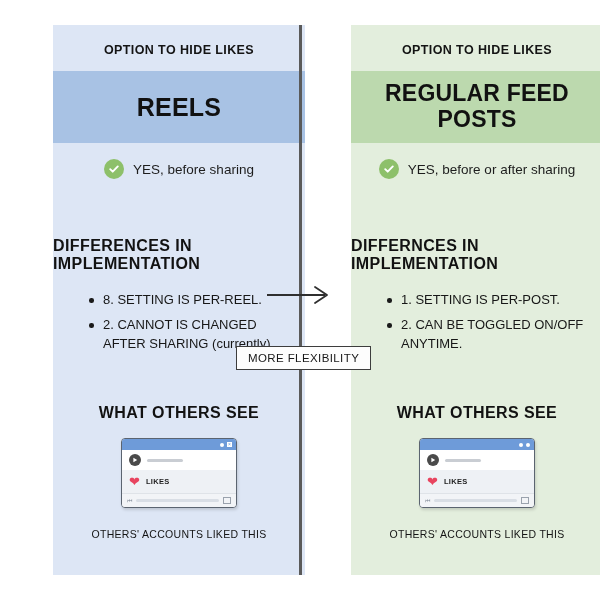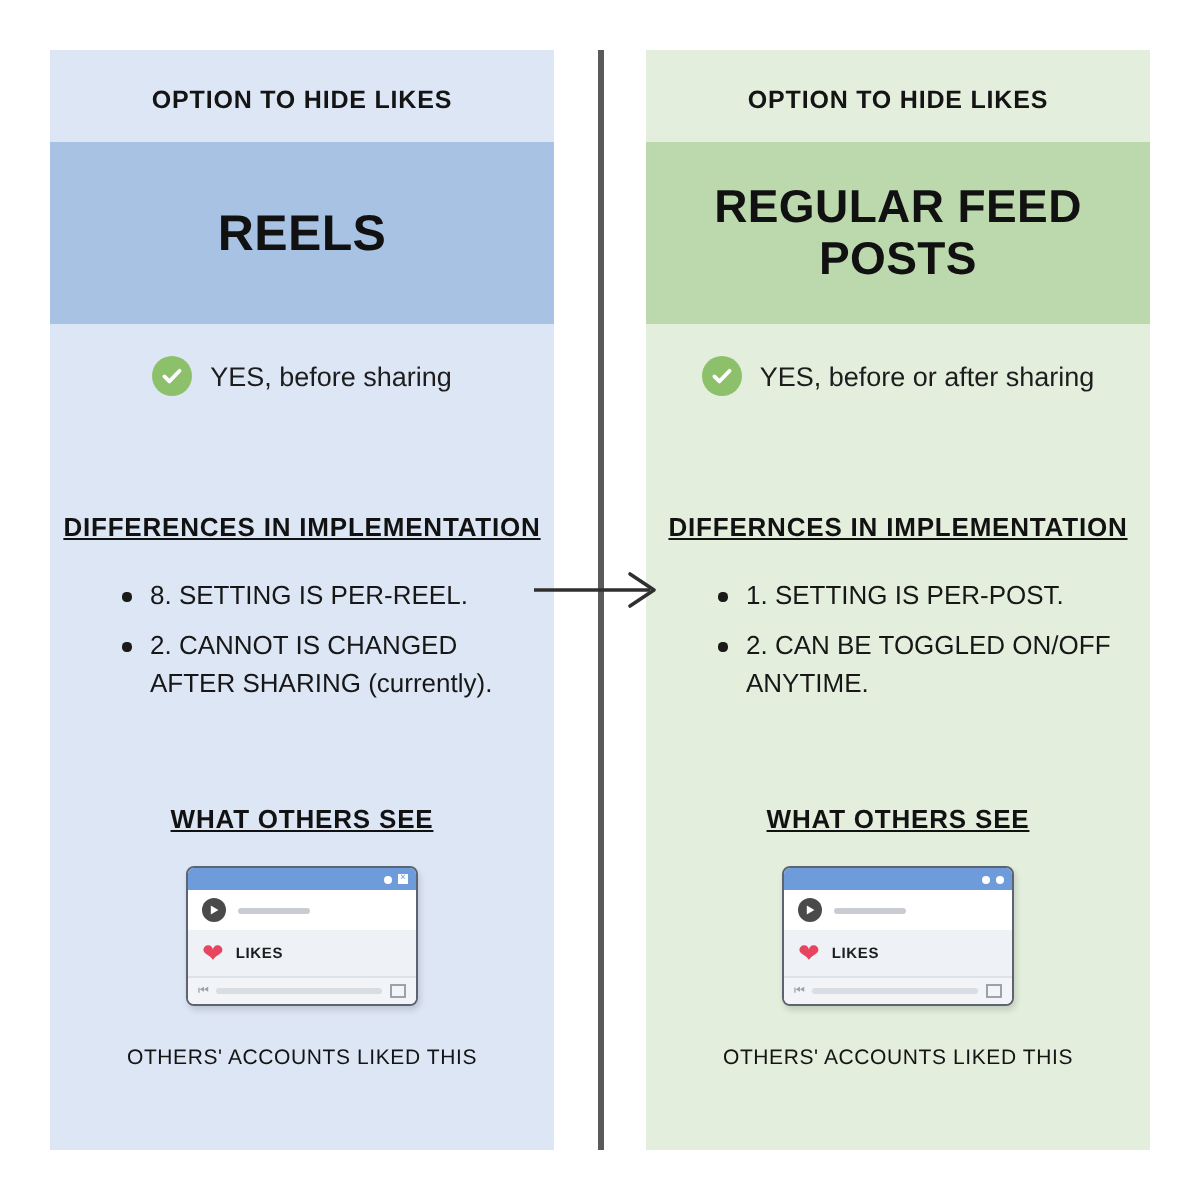--- a/index.html
+++ b/index.html
@@ -23,37 +23,38 @@
 
   
   .panel {
     position: absolute;
     top: 25px;
     width: 252px;
     height: 550px;
     display: flex;
     flex-direction: column;
     align-items: center;
+    margin-left: 28px;
   }
   .panel-left  { left: 25px;  background: #dde6f5; }
   .panel-right { left: 323px; background: #e3eedd; }
 
   .eyebrow {
     margin-top: 18px;
     font-size: 12.5px;
     font-weight: bold;
     letter-spacing: 0.4px;
     text-align: center;
     color: #141414;
   }
 
   .title-band {
     margin-top: 14px;
     width: 100%;
-    height: 91px;
+    height: 72px;
     display: flex;
     align-items: center;
     justify-content: center;
     text-align: center;
     box-sizing: border-box;
     padding: 0 0;
   }
   .panel-left  .title-band { background: #a8c2e4; }
   .panel-right .title-band { background: #bcd9ae; }
   .title-band .title {
@@ -79,26 +80,25 @@
     flex: 0 0 20px;
     border-radius: 50%;
     background: #8dc06a;
     display: flex;
     align-items: center;
     justify-content: center;
   }
   .check-icon svg { display: block; }
 
   .section-head {
-    font-size: 13px;
+    font-size: 16px;
     font-weight: bold;
     letter-spacing: 0.4px;
-    text-align: center;
+    text-align: left;
     color: #121212;
-    text-decoration: underline;
   }
   .diff-head { margin-top: 58px; }
   .see-head  { margin-top: 44px; }
 
   .bullets {
     margin: 18px 0 0 0;
     padding: 0 18px 0 36px;
     list-style: none;
     align-self: flex-start;
     box-sizing: border-box;
@@ -363,14 +363,15 @@
 
   <div class="divider"></div>
 
   <div class="arrow">
     <svg width="70" height="24" viewBox="0 0 70 24">
       <line x1="2" y1="12" x2="60" y2="12" stroke="#2f2f2f" stroke-width="1.8"></line>
       <polyline points="50,4 62,12 50,20" fill="none" stroke="#2f2f2f" stroke-width="1.8" stroke-linecap="round" stroke-linejoin="round"></polyline>
     </svg>
   </div>
 
+  <div class="badge">MORE FLEXIBILITY</div>
 
 </div>
 
 </body></html>

